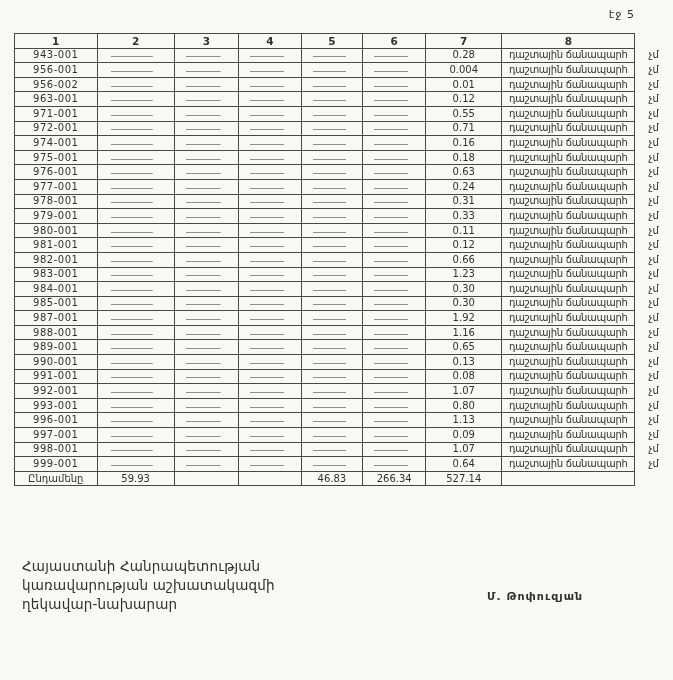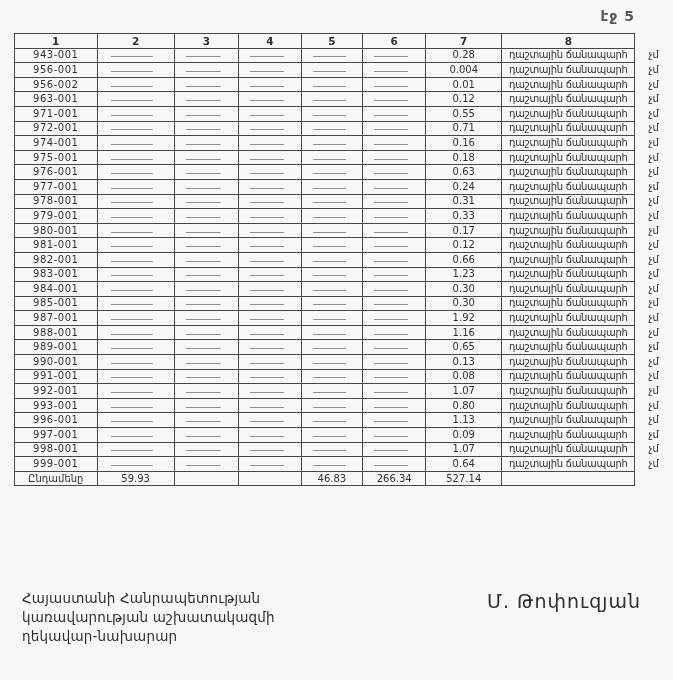--- a/index.html
+++ b/index.html
@@ -11,21 +11,21 @@
     position:relative;
     overflow:hidden;
     -webkit-font-smoothing:none;
   }
   .scan{
     position:absolute;inset:0;
     filter:contrast(1.05) grayscale(1);
   }
   .page-label{
     position:absolute;top:8px;right:38px;
-    font-size:14px;font-weight:bold;color:#c2410c;
+    font-size:11px;font-weight:normal;color:#4c1d95;
     letter-spacing:1px;
   }
   table.doc{
     position:absolute;left:14px;top:33px;
     border-collapse:collapse;
     table-layout:fixed;
   }
   table.doc td{
     border:1px solid #4a4a4a;
     height:13.6px;
@@ -57,27 +57,27 @@
   .code{letter-spacing:0.5px;margin-top:12px;}
   
   td.empty{
     background-image:linear-gradient(#8a8a8a,#8a8a8a);
     background-repeat:no-repeat;
     background-size:55% 1px;
     background-position:40% 62%;
     opacity:.95;
   }
   .footer-block{
-    position:absolute;left:22px;top:589px;
+    position:absolute;left:22px;top:557px;
     font-size:13.5px;font-weight:500;color:#333;
     line-height:1.4;letter-spacing:0.2px;
   }
   .signature{
     position:absolute;left:487px;top:590px;
-    font-size:19px;font-weight:400;color:#333;
+    font-size:11px;font-weight:700;color:#333;
     letter-spacing:1px;
   }
 </style>
 </head>
 <body>
 
 <div class="scan">
 
   <div class="page-label">էջ 5</div>
 
@@ -226,21 +226,21 @@
           <td class="c8">դաշտային ճանապարհ</td>
           <td class="mark">չմ</td>
         </tr>
         <tr>
           <td class="c1 code">980-001</td>
           <td class="c2 empty"></td>
           <td class="c3 empty"></td>
           <td class="c4 empty"></td>
           <td class="c5 empty"></td>
           <td class="c6 empty"></td>
-          <td class="c7">0.17</td>
+          <td class="c7">0.11</td>
           <td class="c8">դաշտային ճանապարհ</td>
           <td class="mark">չմ</td>
         </tr>
         <tr>
           <td class="c1 code">981-001</td>
           <td class="c2 empty"></td>
           <td class="c3 empty"></td>
           <td class="c4 empty"></td>
           <td class="c5 empty"></td>
           <td class="c6 empty"></td>

